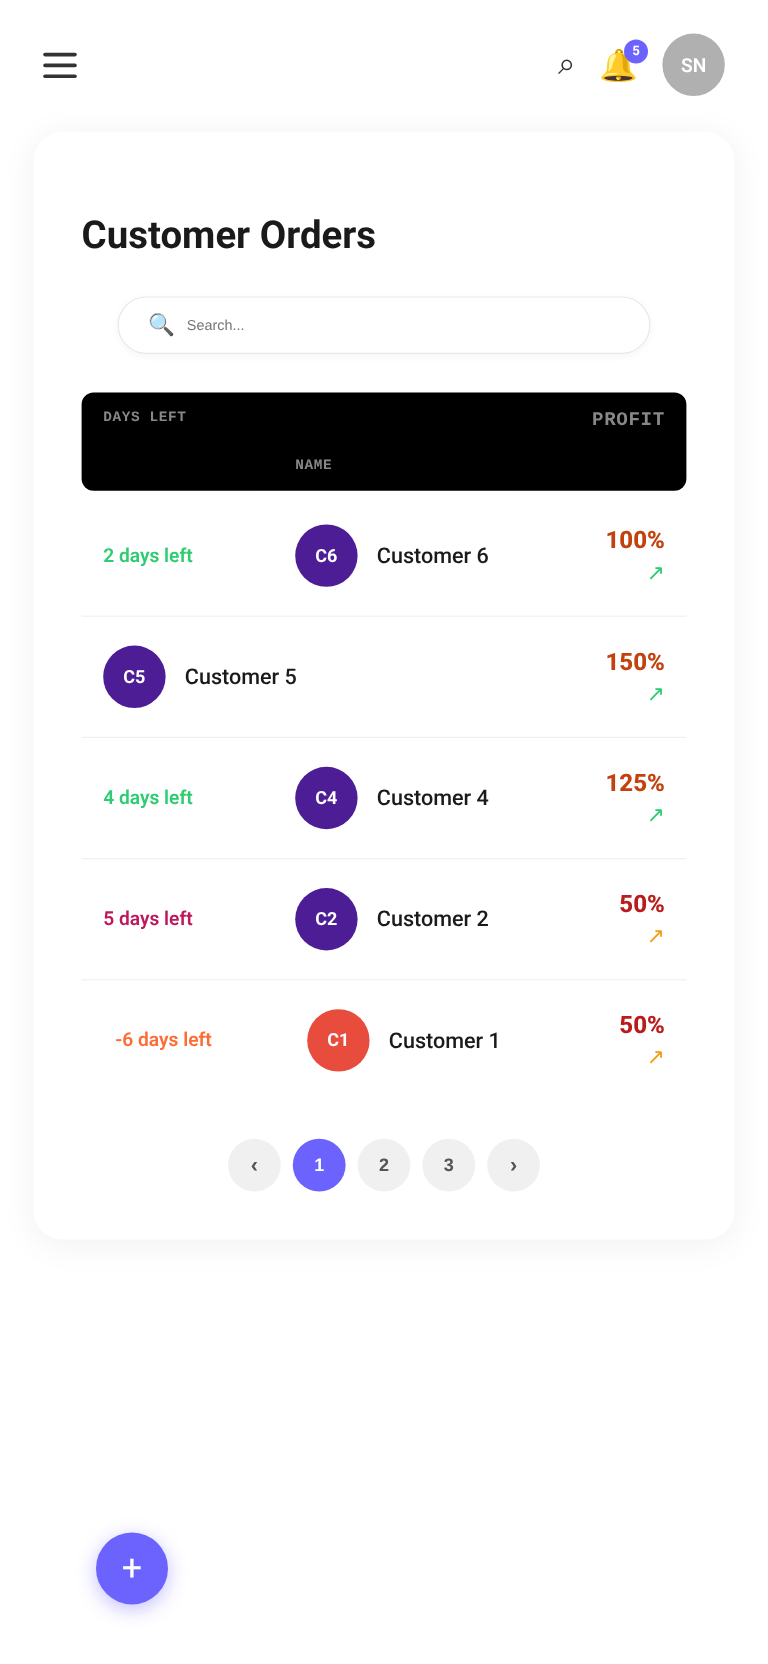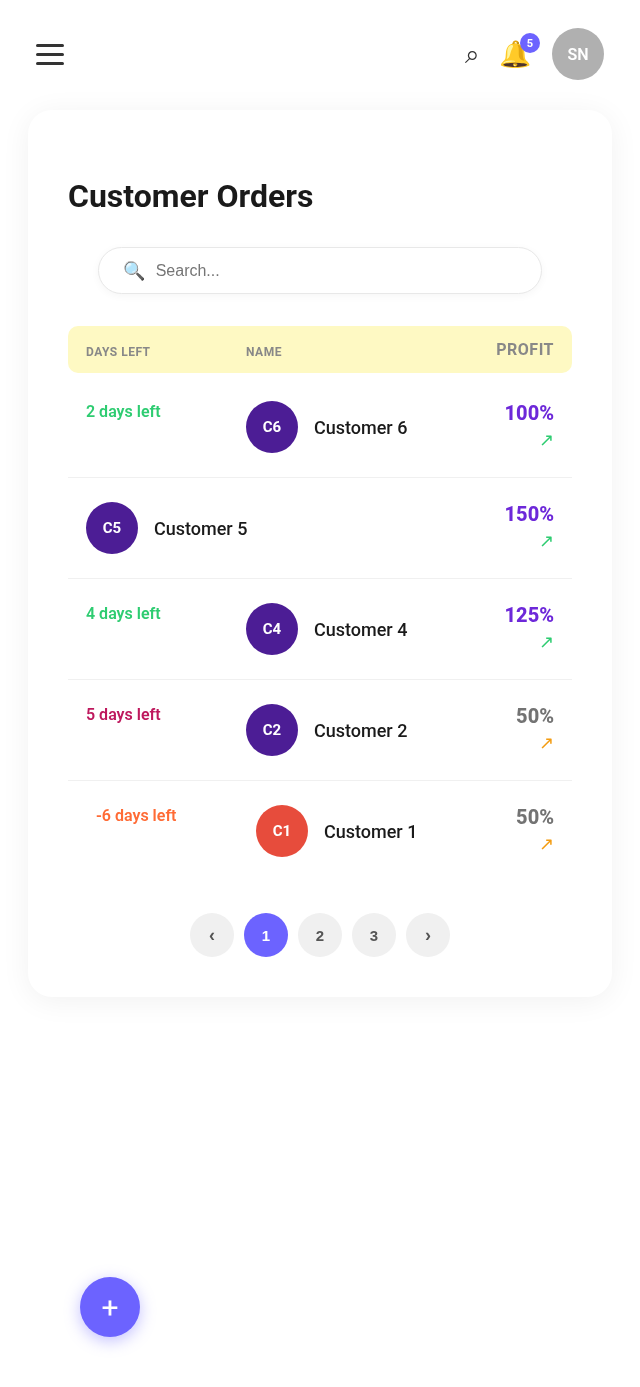--- a/index.html
+++ b/index.html
@@ -114,70 +114,72 @@
       background: #fff;
       border: 1.5px solid #e8e8e8;
       border-radius: 40px;
       padding: 12px 24px;
       width: 88%;
       box-shadow: 0 2px 8px rgba(0,0,0,0.04);
     }
     .search-bar input {
       border: none;
       outline: none;
-      font-size: 16px;
+      font-size: 12px;
       color: #7f1d1d;
       width: 100%;
       margin-left: 10px;
       background: transparent;
     }
     .search-icon-bar {
       color: #aaa;
       font-size: 18px;
     }
 
     
     .table-header {
       display: flex;
-      align-items: flex-end;
+      align-items: flex-start;
       padding: 14px 18px;
-      background: #fef9c3;
+      background: #000000;
       border-radius: 10px;
       margin-bottom: 4px;
+      font-family: Liberation Mono, monospace;
     }
     .col-days {
       width: 160px;
       font-size: 12px;
       font-weight: 700;
       color: #888;
       letter-spacing: 0.5px;
       text-transform: uppercase;
     }
     .col-name {
       flex: 1;
       font-size: 12px;
       font-weight: 700;
       color: #888;
       letter-spacing: 0.5px;
       text-transform: uppercase;
+      margin-top: 40px;
     }
     .col-profit {
       width: 90px;
       font-size: 16px;
       font-weight: 700;
       color: #888;
       letter-spacing: 0.5px;
       text-transform: uppercase;
       text-align: right;
     }
 
     
     .order-row {
       display: flex;
-      align-items: flex-start;
+      align-items: center;
       padding: 24px 18px;
       border-bottom: 1px solid #f0f0f0;
       cursor: pointer;
     }
     .order-row:last-child {
       border-bottom: none;
     }
     .days-left-text {
       width: 160px;
       font-size: 16px;
@@ -219,22 +221,22 @@
       width: 90px;
       text-align: right;
       display: flex;
       flex-direction: column;
       align-items: flex-end;
     }
     .profit-value {
       font-size: 20px;
       font-weight: 800;
     }
-    .profit-value.green { color: #6d28d9; }
-    .profit-value.orange { color: #737373; }
+    .profit-value.green { color: #c2410c; }
+    .profit-value.orange { color: #b91c1c; }
 
     .trend-icon {
       font-size: 18px;
       margin-top: 4px;
     }
     .trend-icon.green { color: #2ecc71; }
     .trend-icon.orange { color: #f39c12; }
 
     
     .pagination {

